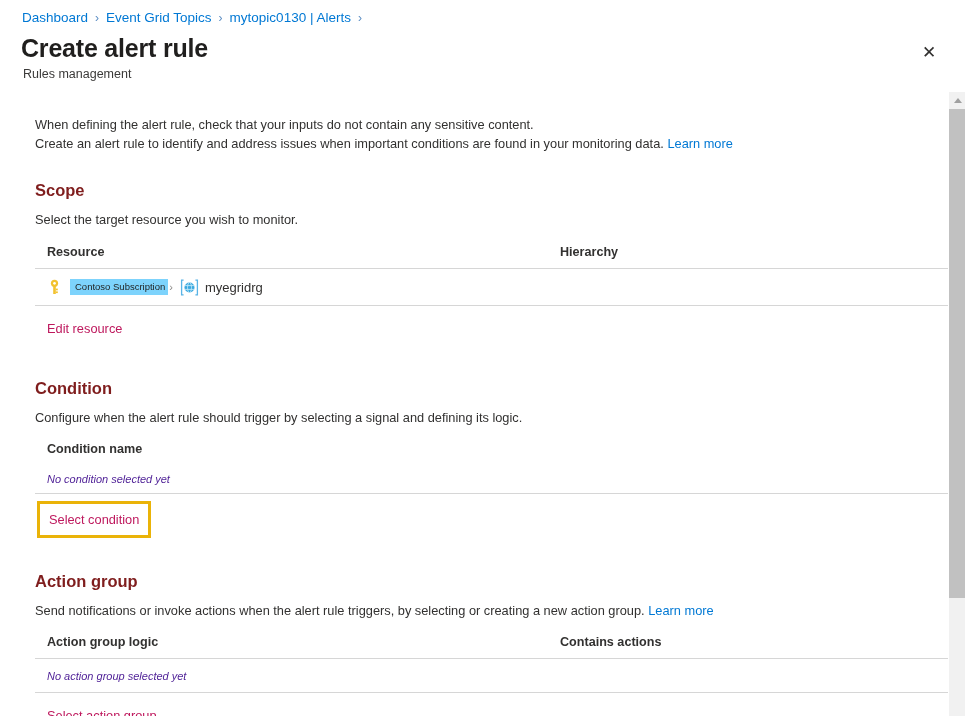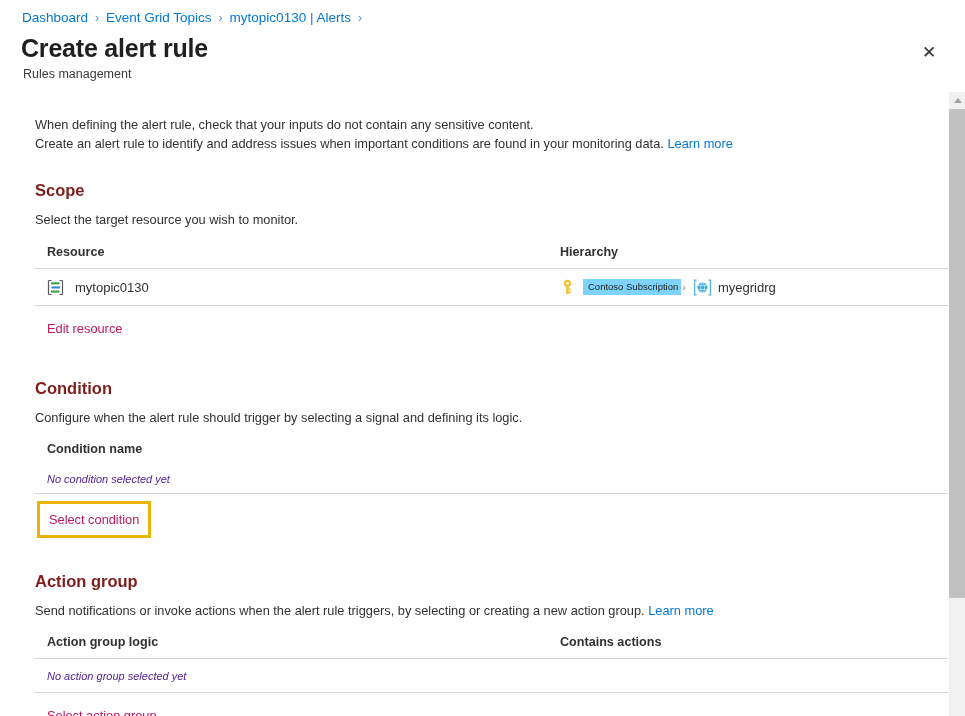--- a/index.html
+++ b/index.html
@@ -212,35 +212,20 @@
   <div class="section-desc">Select the target resource you wish to monitor.</div>
 
   <div class="tbl" style="margin-top:18px;">
     <div class="tbl-head">
       <div class="col-a">Resource</div>
       <div class="col-b">Hierarchy</div>
     </div>
     <div class="rule" style="margin-top:9px;"></div>
 
     <div class="tbl-row" style="height:36px;">
-      <div class="col-a" style="display:flex;align-items:center;">
-        <span style="display:inline-flex;margin-right:11px;">
-          <svg width="17" height="17" viewBox="0 0 17 17">
-            <path d="M1.5 1.5 h3 M1.5 1.5 v14 M1.5 15.5 h3" stroke="#5a5a5a" stroke-width="1.2" fill="none"></path>
-            <path d="M15.5 1.5 h-3 M15.5 1.5 v14 M15.5 15.5 h-3" stroke="#5a5a5a" stroke-width="1.2" fill="none"></path>
-            <rect x="4" y="3.3" width="7" height="2.1" fill="#3fa23f"></rect>
-            <path d="M11 3.1 l2.1 1.35 -2.1 1.35 z" fill="#3fa23f"></path>
-            <rect x="6" y="7.4" width="7" height="2.1" fill="#2b8fd8"></rect>
-            <path d="M6 7.2 l-2.1 1.35 2.1 1.35 z" fill="#2b8fd8"></path>
-            <rect x="4" y="11.5" width="7" height="2.1" fill="#3fa23f"></rect>
-            <path d="M11 11.3 l2.1 1.35 -2.1 1.35 z" fill="#3fa23f"></path>
-          </svg>
-        </span>
-        <span>mytopic0130</span>
-      </div>
       <div class="col-b hier">
         <span style="display:inline-flex;margin-right:8px;">
           <svg width="15" height="16" viewBox="0 0 15 16">
             <circle cx="7.5" cy="4.3" r="3.6" fill="#f2c230"></circle>
             <circle cx="7.5" cy="4.3" r="1.35" fill="#ffffff"></circle>
             <rect x="6.2" y="6.8" width="2.6" height="8.2" fill="#f2c230"></rect>
             <rect x="8.8" y="9.6" width="2.0" height="1.7" fill="#f2c230"></rect>
             <rect x="8.8" y="12.4" width="2.0" height="1.7" fill="#f2c230"></rect>
           </svg>
         </span>

